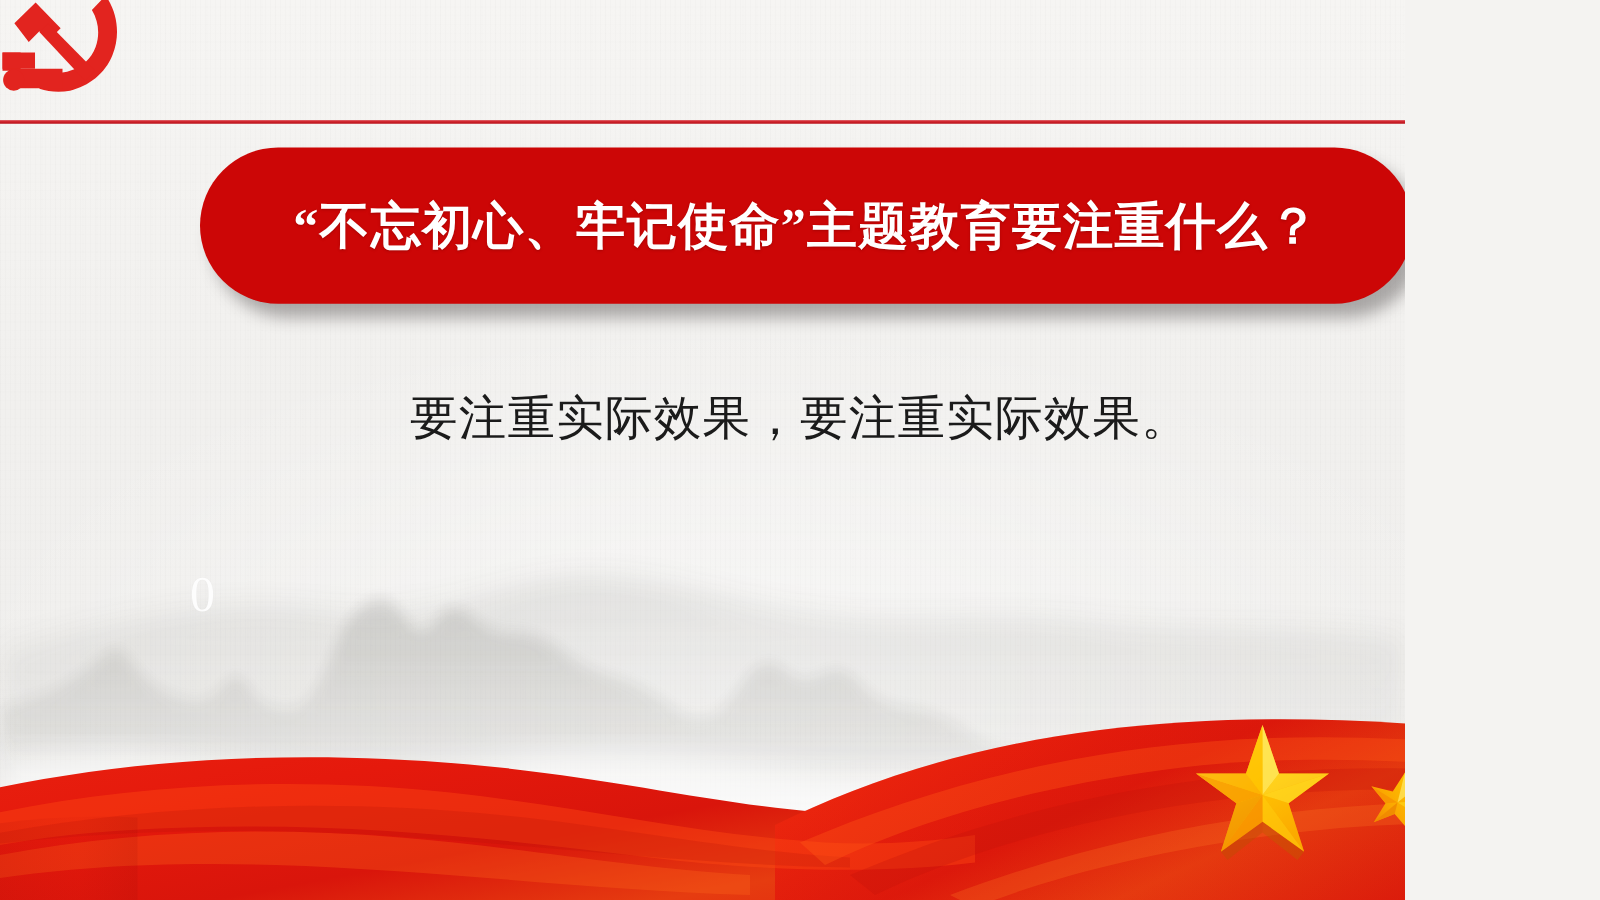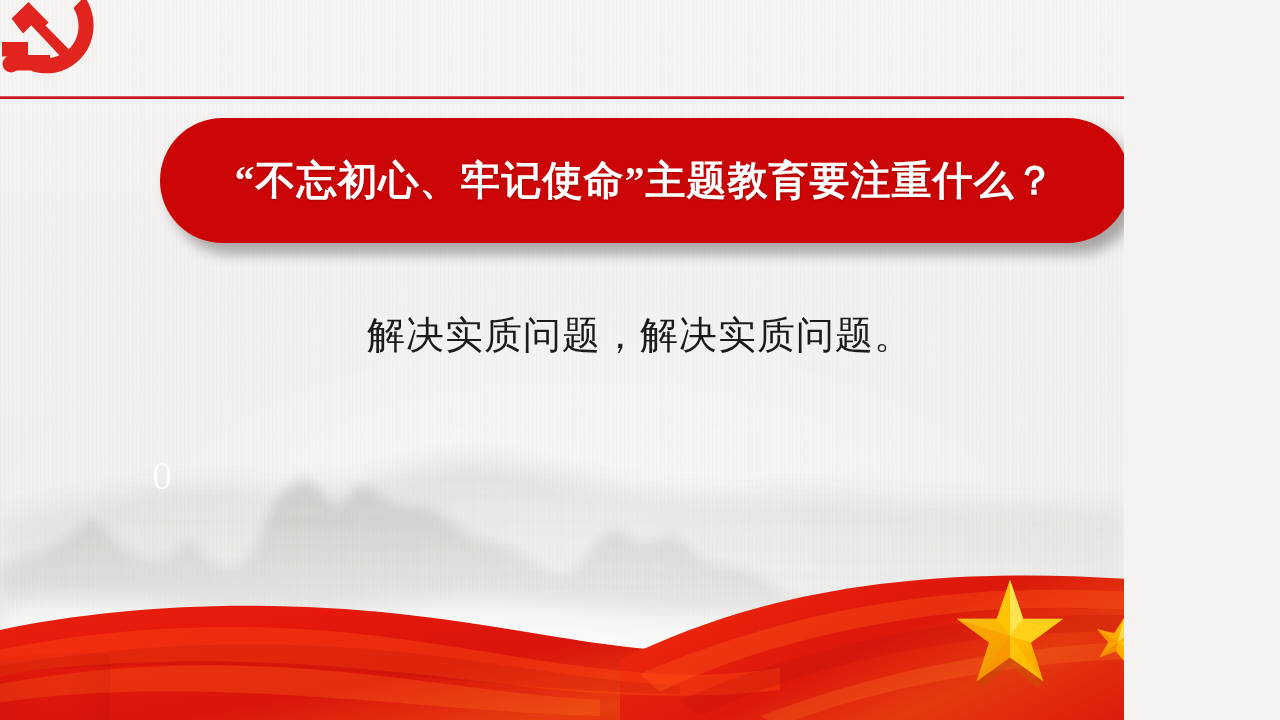--- a/index.html
+++ b/index.html
@@ -237,21 +237,21 @@
 
         <circle cx="13" cy="72" r="8.5"></circle>
       </g>
     </svg>
   </div>
 
   <div class="title-pill">
     <span class="title-text">“不忘初心、牢记使命”主题教育要注重什么？</span>
   </div>
 
-  <div class="body-text">解决实质问题，解决实质问题。</div>
+  <div class="body-text">要注重实际效果，要注重实际效果。</div>
 
   <div class="watermark-digit">0</div>
 
   <div class="flag-wrap">
     <svg viewBox="0 0 1280 180" preserveAspectRatio="none" xmlns="http://www.w3.org/2000/svg">
       <defs>
         <linearGradient id="flagBase" x1="0" y1="0" x2="1" y2="0.5">
           <stop offset="0%" stop-color="#e8200f"></stop>
           <stop offset="22%" stop-color="#e5190c"></stop>
           <stop offset="48%" stop-color="#d9150b"></stop>

